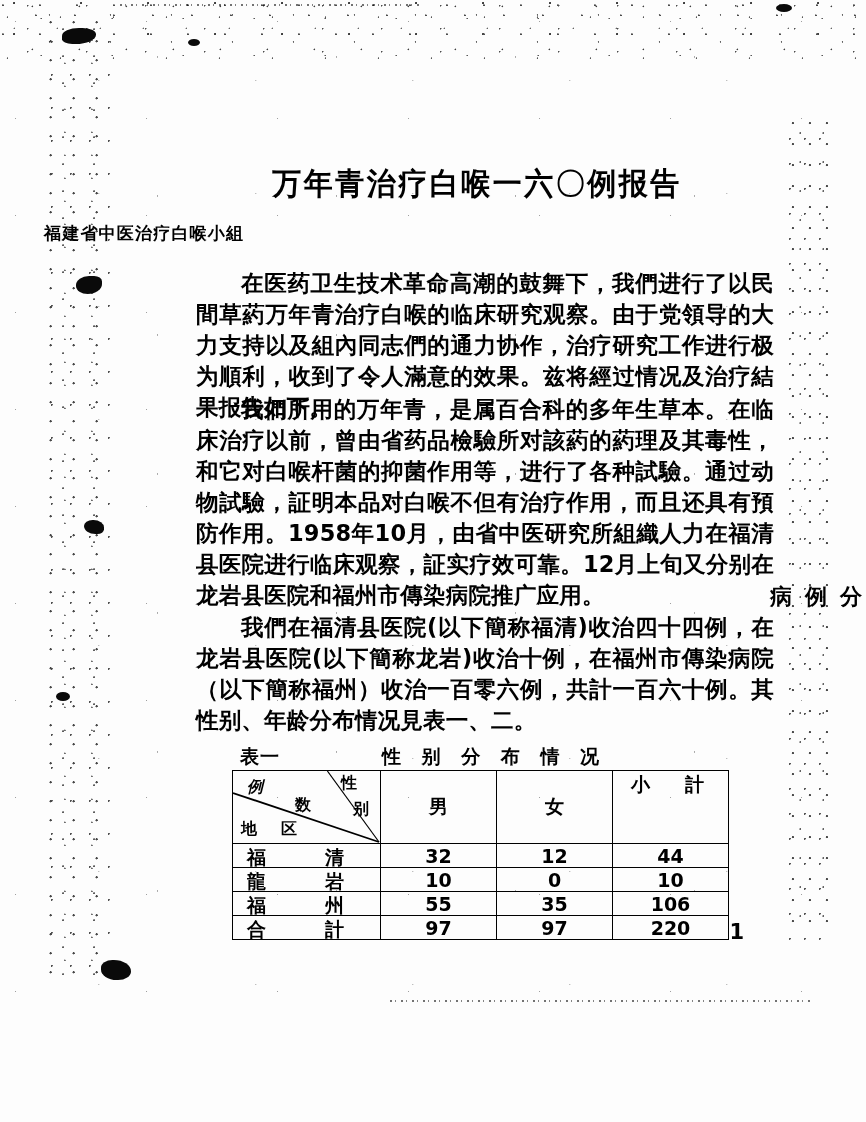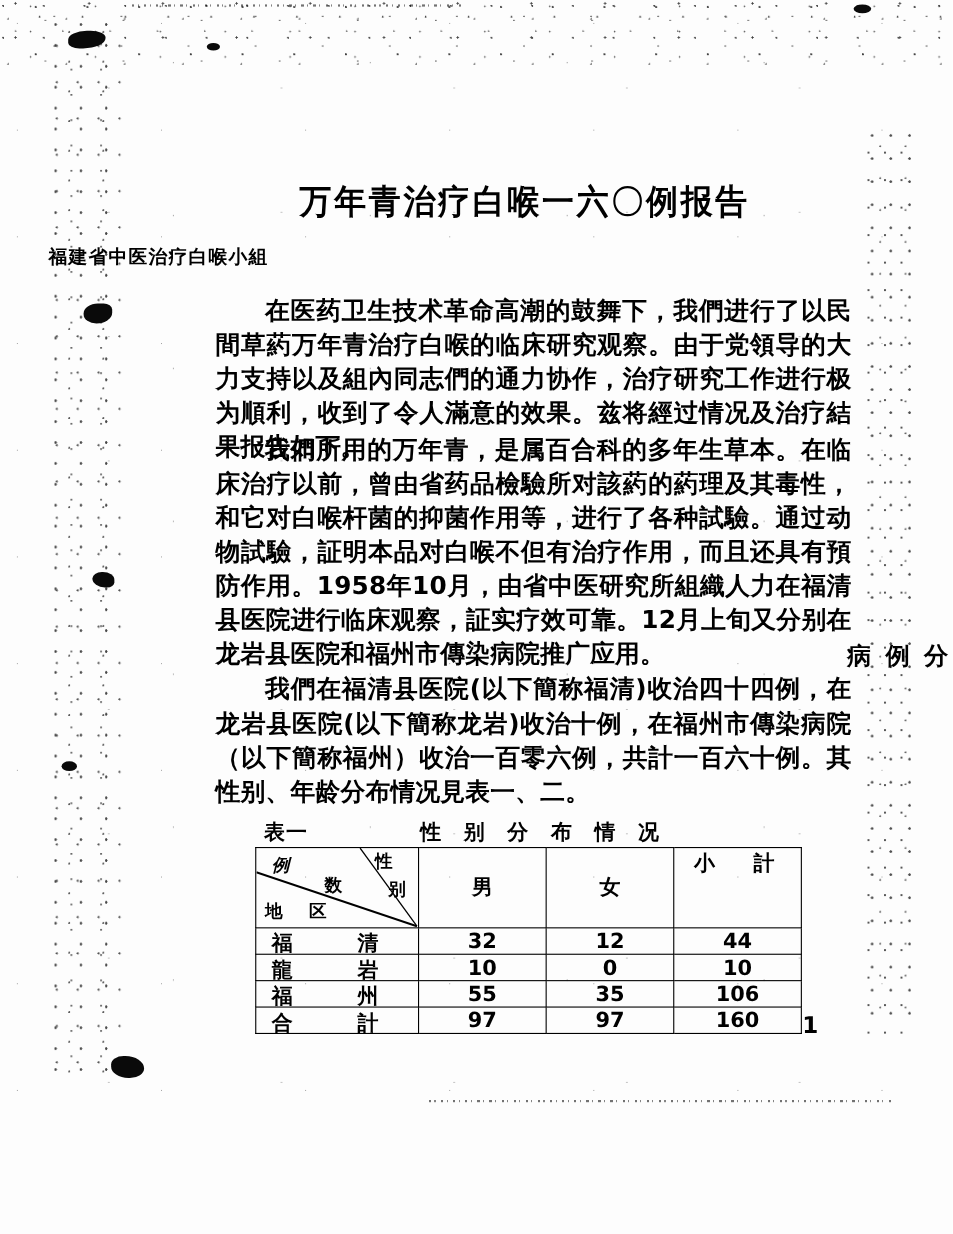--- a/index.html
+++ b/index.html
@@ -339,21 +339,21 @@
           <td>106</td>
         </tr>
 
         <tr>
           <td class="region-cell">
             <span class="rc-a">合</span>
             <span class="rc-b">計</span>
           </td>
           <td>97</td>
           <td>97</td>
-          <td>160</td>
+          <td>220</td>
         </tr>
       </tbody>
     </table>
 
     <div class="page-number">1</div>
 
   </div>
 </div>
 
 </body></html>

